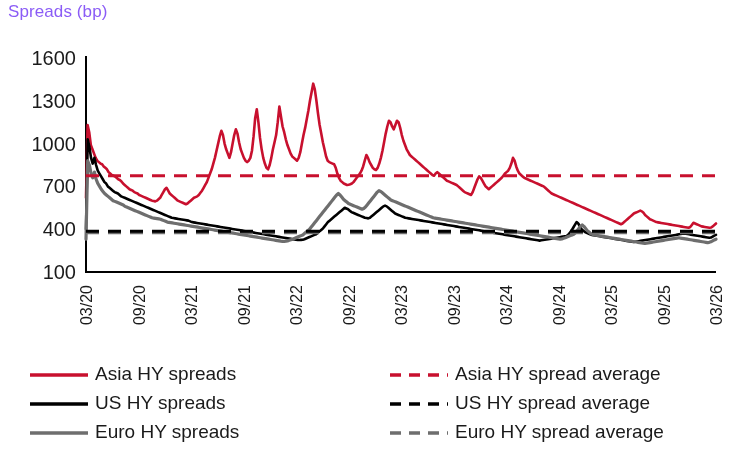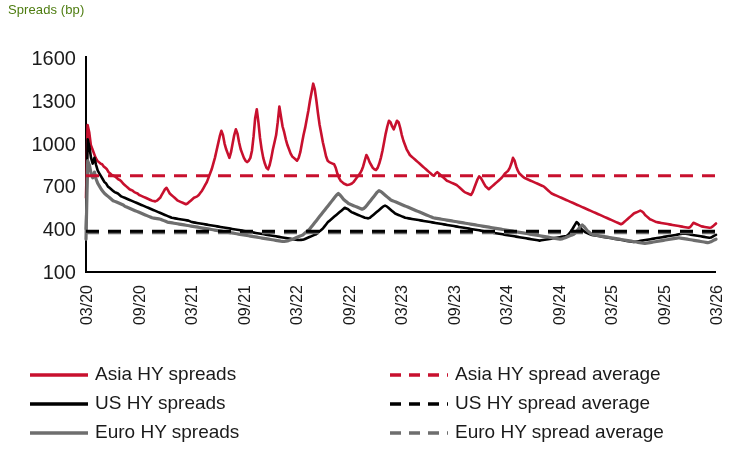--- a/index.html
+++ b/index.html
@@ -18,22 +18,22 @@
   #chart-root {
     position: absolute;
     left: 0; top: 0;
     width: 733px;
     height: 457px;
   }
   .axis-title {
     position: absolute;
     left: 8px;
     top: 2px;
-    font-size: 13px;
-    color: #4d7c0f;
+    font-size: 17px;
+    color: #8b5cf6;
     letter-spacing: 0.1px;
     white-space: nowrap;
   }
   svg#plot {
     position: absolute;
     left: 0;
     top: 0;
     width: 733px;
     height: 457px;
   }

